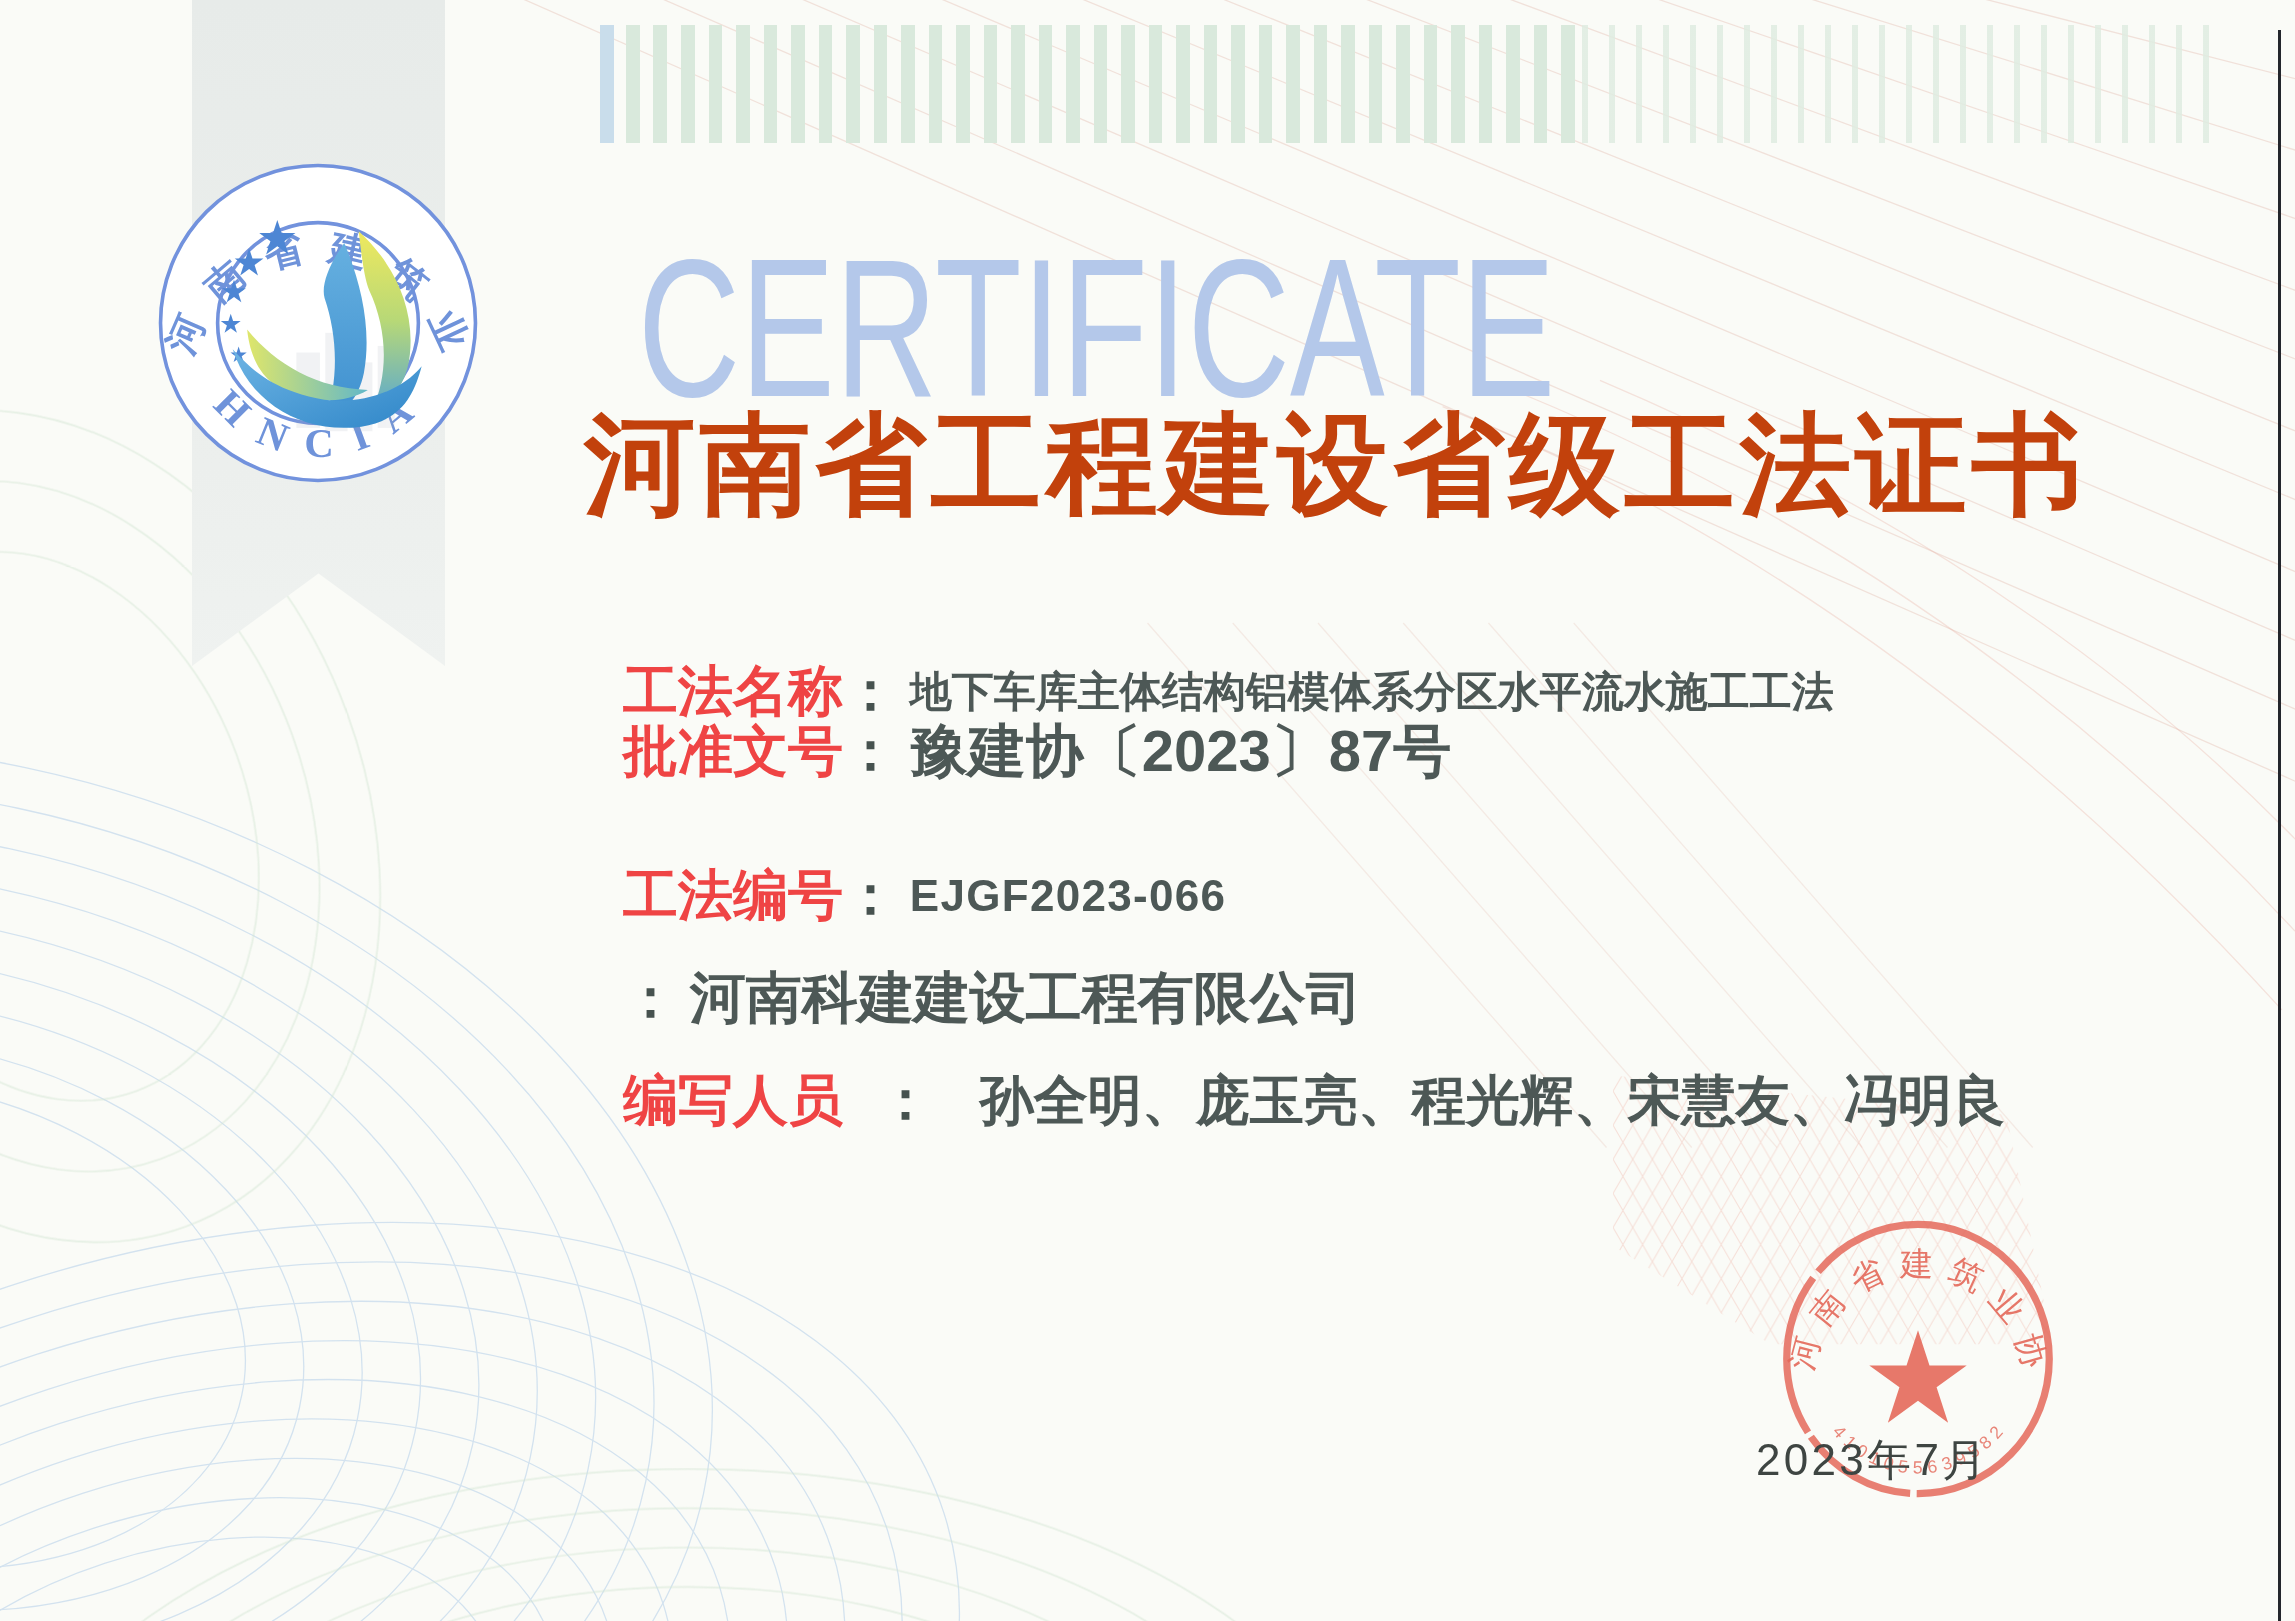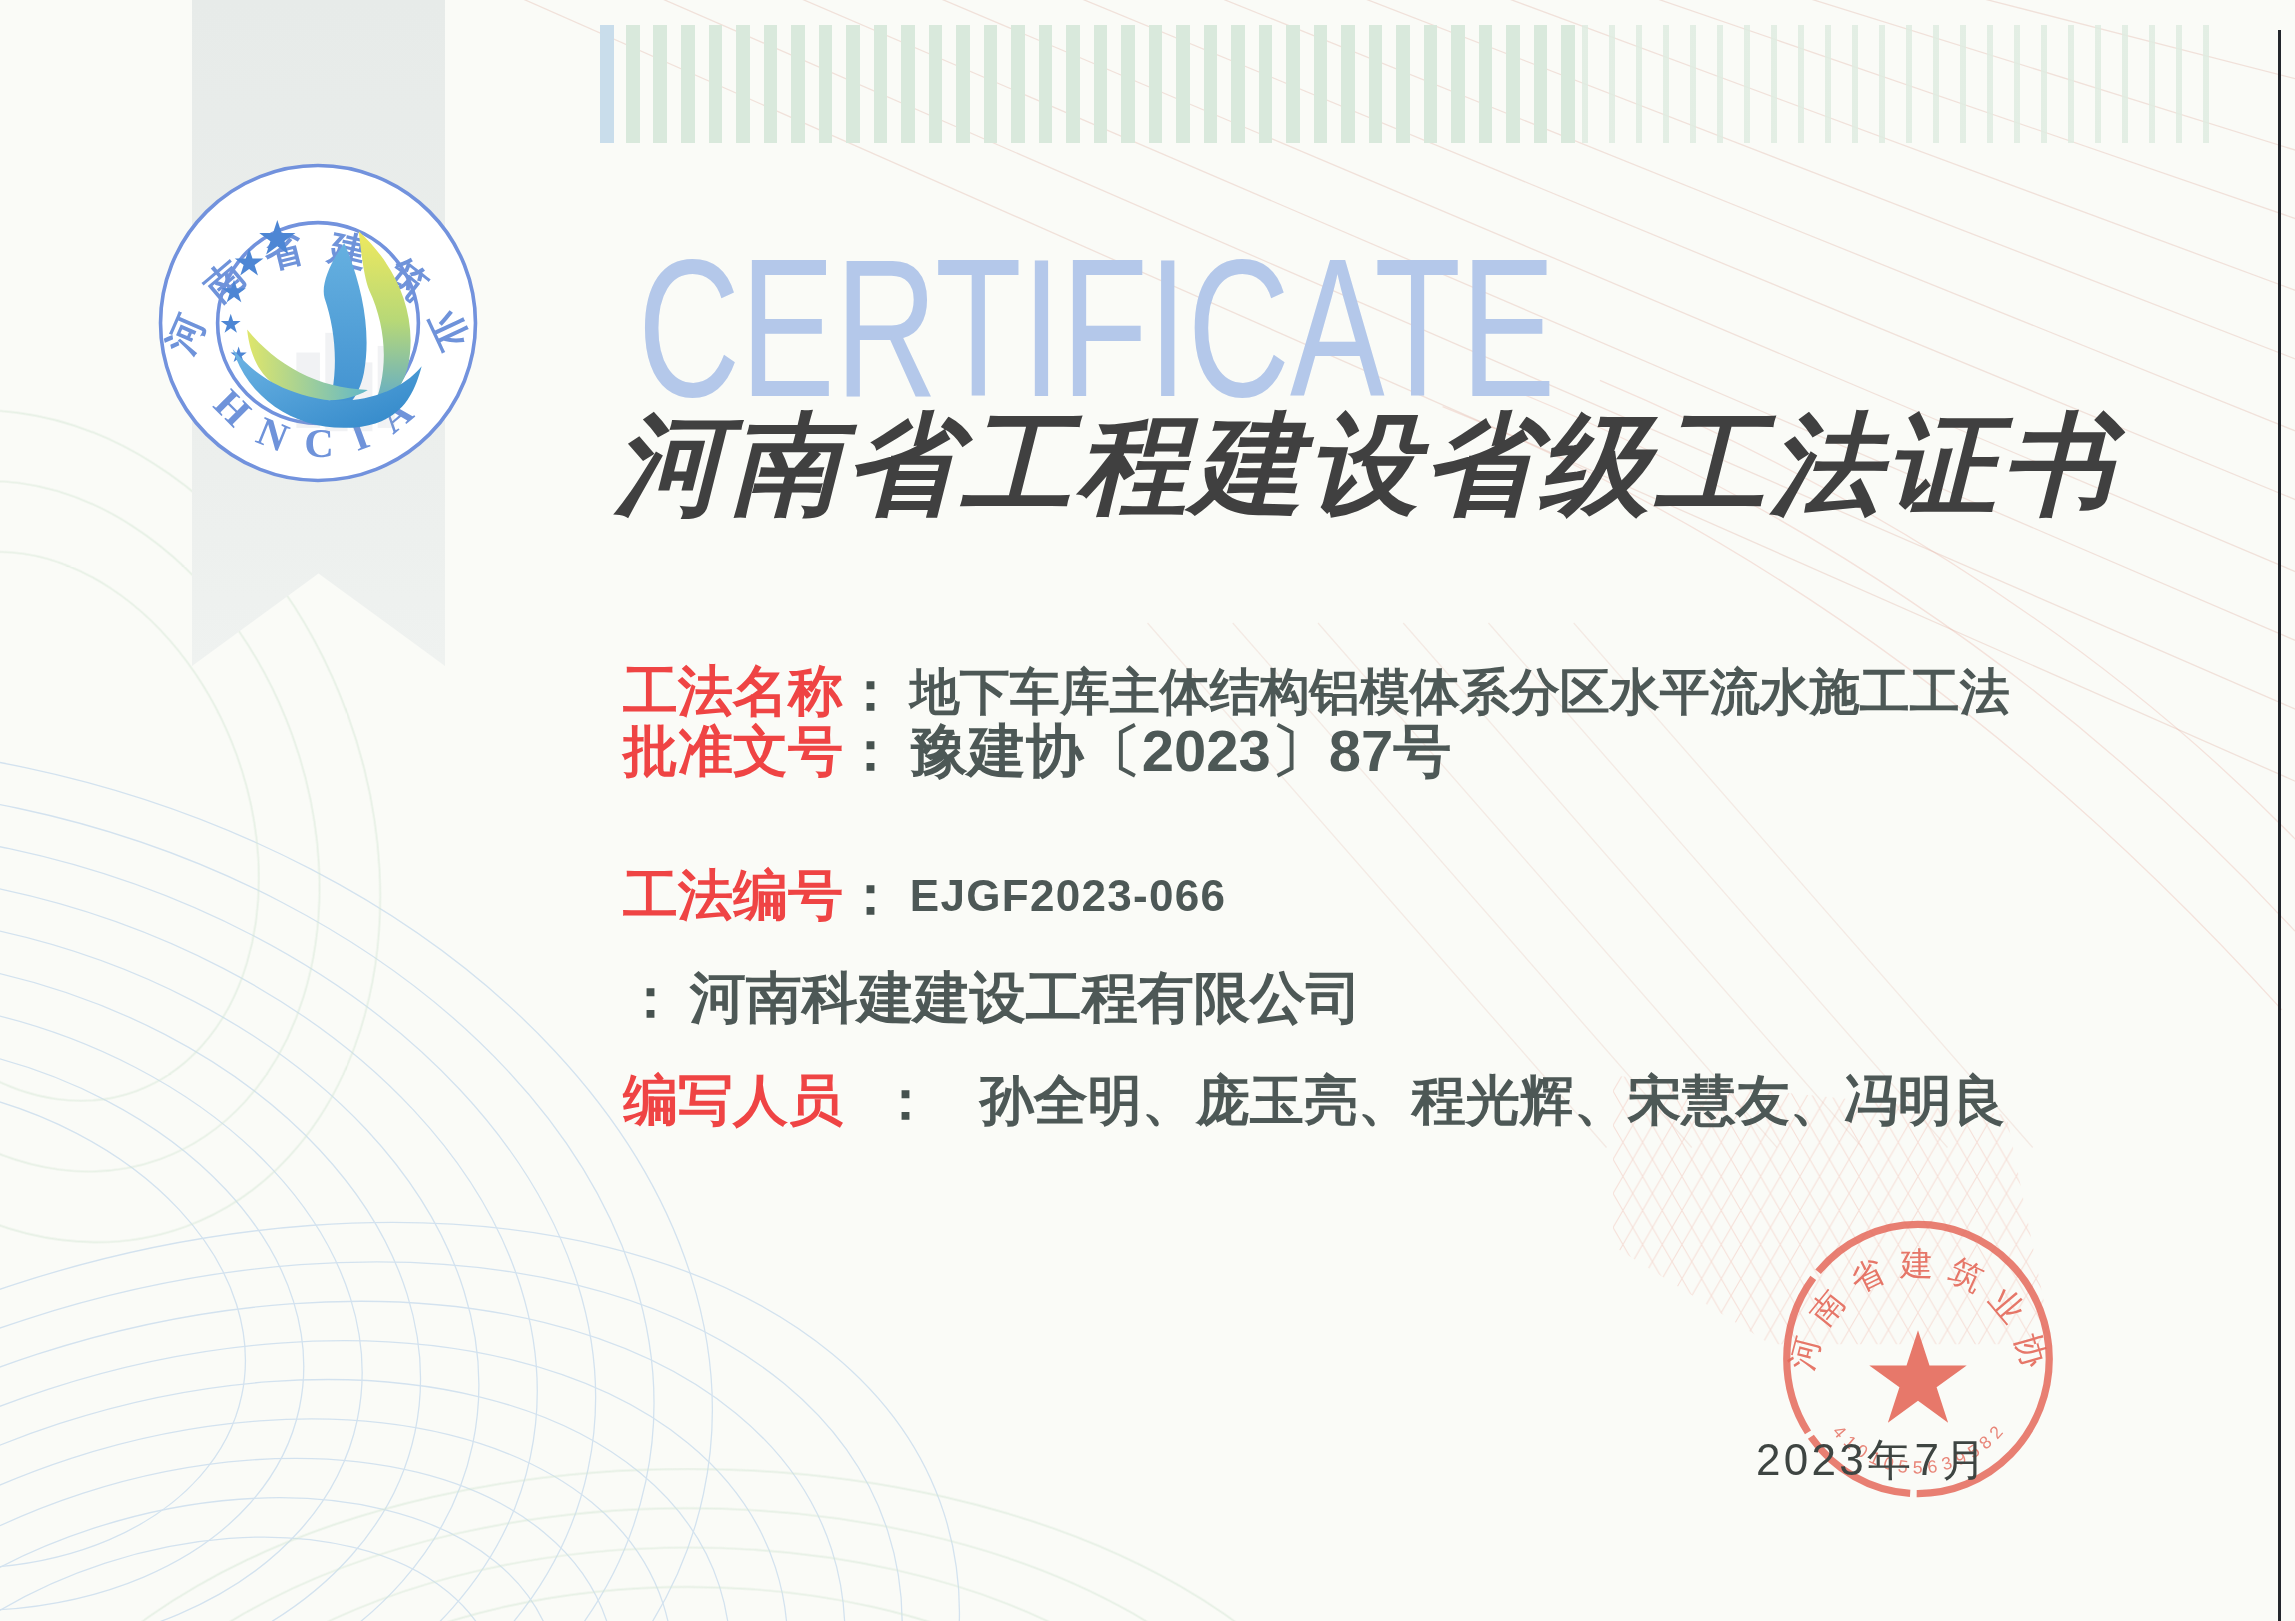--- a/index.html
+++ b/index.html
@@ -19,29 +19,29 @@
     background:repeating-linear-gradient(90deg,#dfece1 0 5.9px,rgba(0,0,0,0) 5.9px 27px);}
   
   #ribbon{left:192px;top:0;width:253px;height:666px;z-index:1;
     background:linear-gradient(180deg,#e7ebe9 0%,#ecefed 70%,#eff2f0 100%);
     clip-path:polygon(0 0,100% 0,100% 100%,50% 86.1%,0 100%);}
   
   #logo{left:131px;top:136px;z-index:3;}
   #seal{left:1771px;top:1212px;z-index:5;}
   
   #cert-en{left:610px;top:244px;z-index:4;}
-  #title-zh{left:614px;top:410px;z-index:4;font-size:111px;line-height:1;
-    font-weight:700;letter-spacing:4.6px;color:#404040;white-space:nowrap;font-style:italic;}
+  #title-zh{left:584px;top:410px;z-index:4;font-size:111px;line-height:1;
+    font-weight:700;letter-spacing:4.6px;color:#c2410c;white-space:nowrap;}
   
   .row{position:absolute;left:623px;height:72px;display:flex;align-items:center;
     white-space:nowrap;z-index:4;}
   .row .lbl{font-size:55px;font-weight:700;color:#ef4444;letter-spacing:0;}
   .row .colon{font-size:55px;font-weight:700;color:#46524f;}
   .row .val{margin-left:11.8px;font-weight:700;color:#4d5856;}
-  #row-0{top:656px;} #row-0 .val{font-size:50px;}
+  #row-0{top:656px;} #row-0 .val{font-size:42px;}
   #row-1{top:716px;} #row-1 .val{font-size:58px;}
   #row-2{top:860px;text-align:center;} #row-2 .val{font-size:44px;font-weight:600;letter-spacing:1.3px;}
   #row-3{top:963px;} #row-3 .val{font-size:56px;}
   #row-4{top:1065px;gap:35px;} #row-4 .val{font-size:54px;text-align:center;}
   
   #date{left:1756px;top:1431px;z-index:6;font-size:44px;font-weight:500;
     letter-spacing:3.3px;color:#3e4542;white-space:nowrap;}
   
   #scanline{left:2278px;top:29.5px;width:3.3px;height:1592px;background:#23262c;z-index:7;}
 </style>

